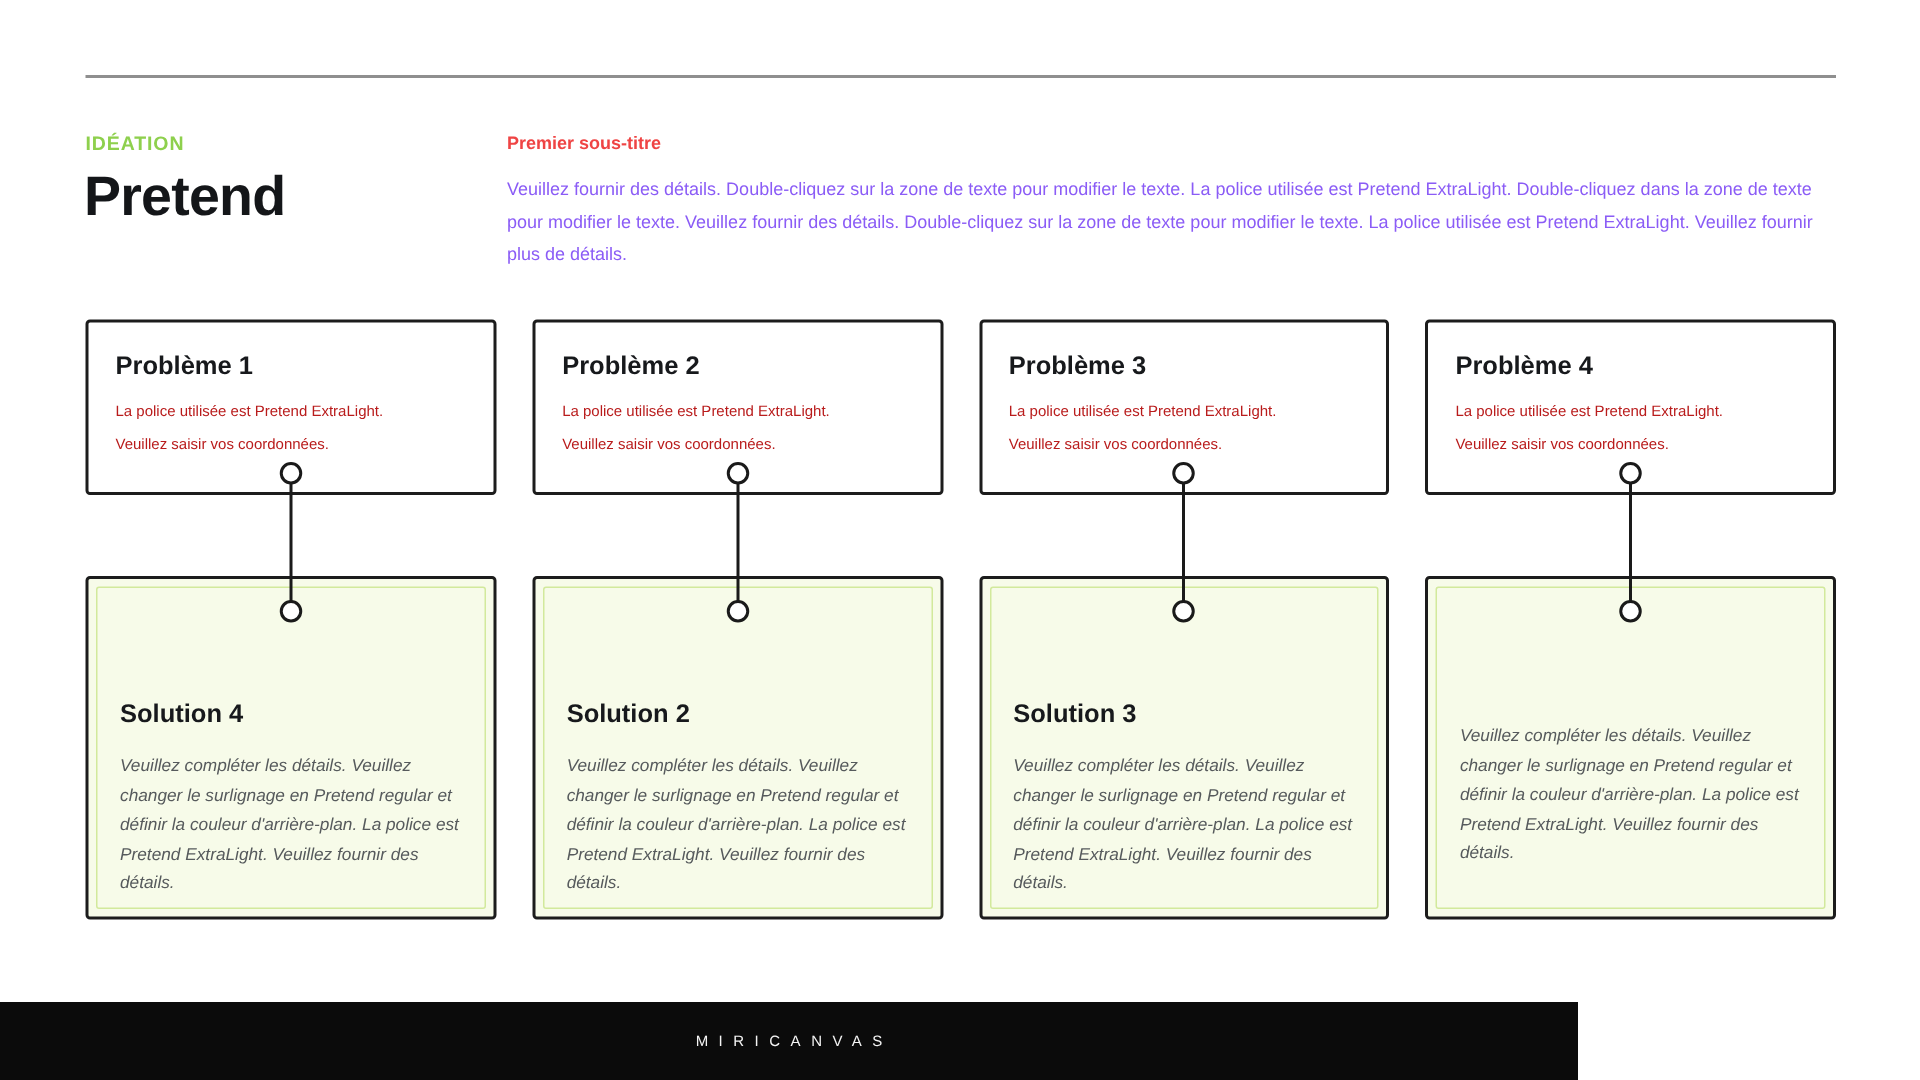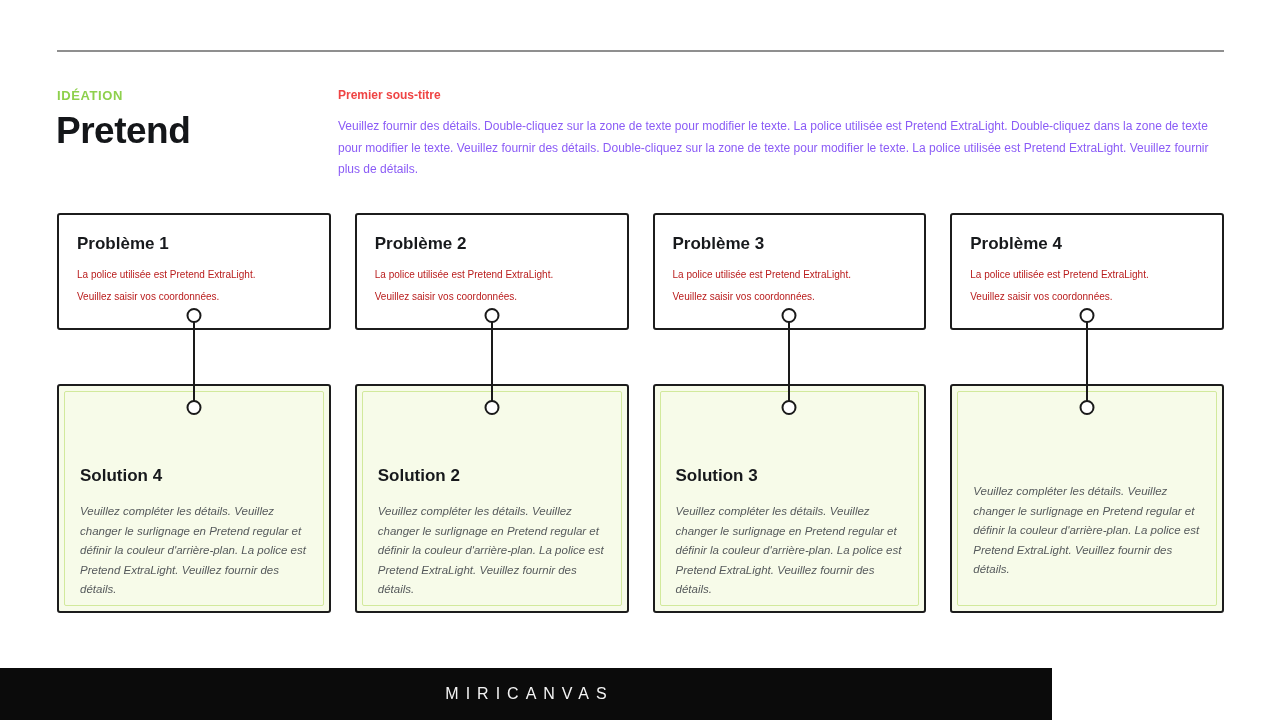--- a/index.html
+++ b/index.html
@@ -153,21 +153,21 @@
     position: absolute;
     left: 0; right: 0; bottom: 0;
     height: 52px;
     background: #0b0b0b;
     display: flex;
     align-items: center;
     justify-content: center;
   }
   .footer-brand {
     color: #f4f4f4;
-    font-size: 16px;
+    font-size: 10px;
     font-weight: 400;
     letter-spacing: 7px;
     text-indent: 7px;
   }
 </style>
 </head>
 <body>
 
 <div class="stage">
 

